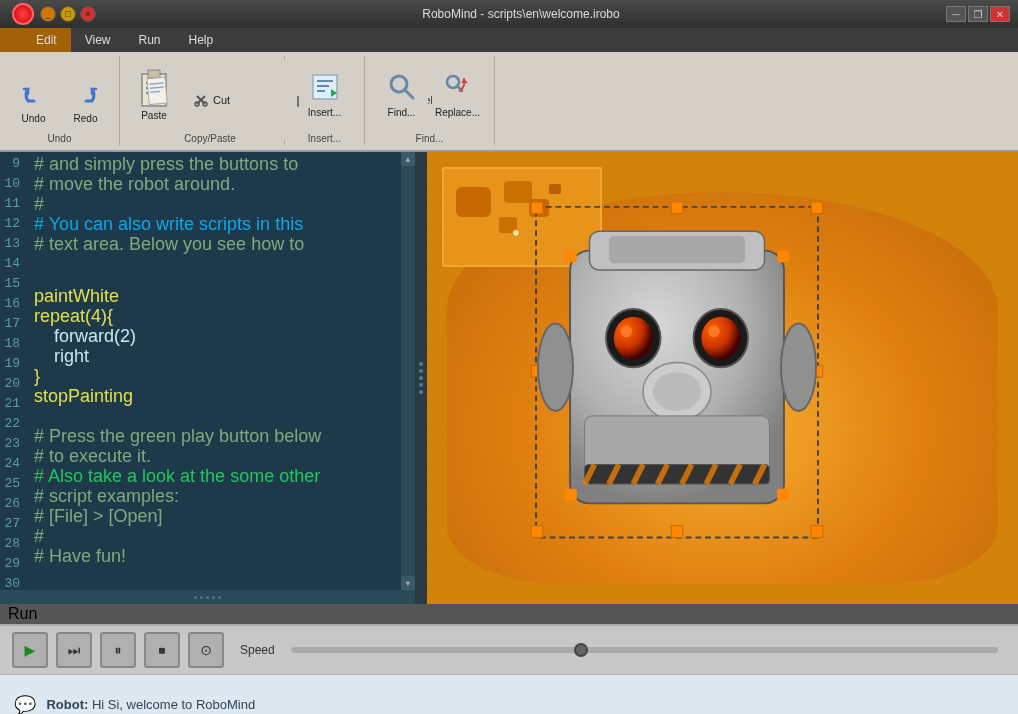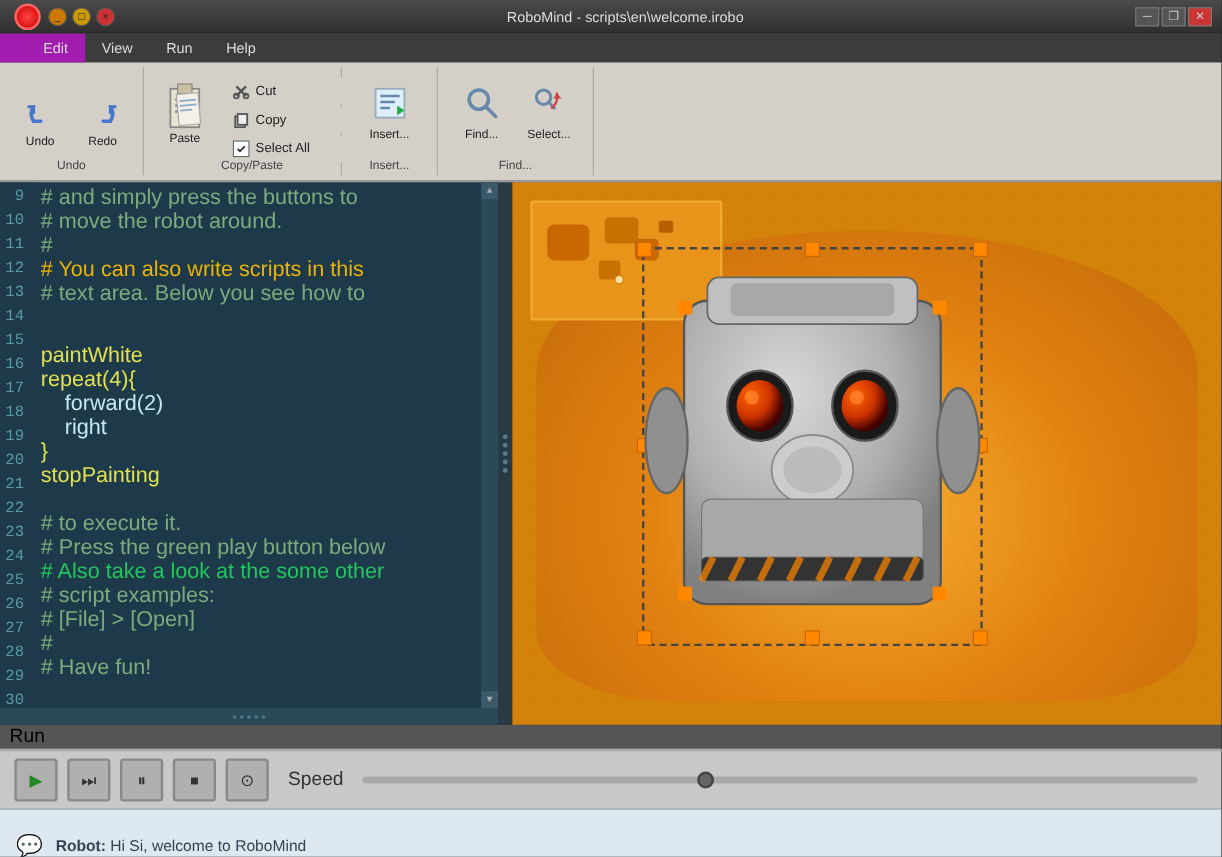--- a/index.html
+++ b/index.html
@@ -74,21 +74,21 @@
       padding: 0 14px;
       color: #ddd;
       font-size: 12px;
       display: flex; align-items: center;
       cursor: pointer;
     }
     .menu-item:hover, .menu-item.active {
       background: #5a5a5a;
     }
     .menu-item.active {
-      background: #a21caf;
+      background: #a16207;
       padding-left: 36px;
     }
 
     
     #toolbar {
       height: 100px;
       background: #d4d0c8;
       display: flex;
       align-items: stretch;
       border-bottom: 2px solid #999;
@@ -371,21 +371,21 @@
       background: #b0b0b0;
       border: 2px solid #888;
       border-radius: 3px;
       display: flex; align-items: center; justify-content: center;
       cursor: pointer;
       color: #333;
       font-size: 14px;
     }
     .pb-btn.play { color: #228822; }
     .speed-label {
-      font-size: 16px;
+      font-size: 12px;
       color: #333;
       margin-left: 8px;
     }
     .speed-track {
       flex: 1;
       height: 6px;
       background: #aaa;
       border-radius: 3px;
       position: relative;
       margin: 0 8px;
@@ -522,21 +522,21 @@
 
             <rect x="10" y="10" width="18" height="26" fill="#f4f0e8" stroke="#aaa" stroke-width="1" transform="rotate(-5,18,22)"></rect>
             <rect x="12" y="15" width="14" height="1.5" fill="#88aacc" transform="rotate(-5,18,22)"></rect>
             <rect x="12" y="19" width="14" height="1.5" fill="#88aacc" transform="rotate(-5,18,22)"></rect>
             <rect x="12" y="23" width="10" height="1.5" fill="#88aacc" transform="rotate(-5,18,22)"></rect>
           </svg>
         </div>
         <span>Paste</span>
       </div>
 
-      <div class="copy-paste-small-buttons" style="display:flex;flex-direction:column;gap:2px;justify-content:center;height:80px;">
+      <div class="copy-paste-small-buttons" style="display:flex;flex-direction:row;gap:2px;justify-content:center;height:80px;">
         <div class="cp-btn">
           <div class="cp-icon-small">
             <svg width="14" height="14" viewBox="0 0 14 14">
               <line x1="3" y1="3" x2="11" y2="11" stroke="#555" stroke-width="2"></line>
               <line x1="11" y1="3" x2="3" y2="11" stroke="#555" stroke-width="2"></line>
               <circle cx="3" cy="11" r="2" fill="none" stroke="#555" stroke-width="1.5"></circle>
               <circle cx="11" cy="11" r="2" fill="none" stroke="#555" stroke-width="1.5"></circle>
             </svg>
           </div>
           <span>Cut</span>
@@ -594,21 +594,21 @@
       </div>
       <div class="tb-btn-large">
         <div>
           <svg width="32" height="32" viewBox="0 0 32 32">
             <circle cx="11" cy="11" r="6" fill="none" stroke="#6688aa" stroke-width="2.5"></circle>
             <line x1="15" y1="15" x2="20" y2="20" stroke="#6688aa" stroke-width="2.5" stroke-linecap="round"></line>
             <path d="M18,20 Q24,14 22,8" stroke="#cc4444" stroke-width="2" fill="none" stroke-linecap="round"></path>
             <polygon points="22,8 26,12 19,12" fill="#cc4444"></polygon>
           </svg>
         </div>
-        <span>Select...</span>
+        <span>Replace...</span>
       </div>
     </div>
     <span class="toolbar-group-label">Find...</span>
   </div>
 </div>
 
 <div id="main" style="height:452px;">
 
   <div id="editor">
     <div id="code-area">
@@ -633,32 +633,32 @@
           <div class="line-num-col">26</div>
           <div class="line-num-col">27</div>
           <div class="line-num-col">28</div>
           <div class="line-num-col">29</div>
           <div class="line-num-col">30</div>
         </div>
       <div class="code-content" id="code-lines">
           <div class="code-line" style="color: rgb(126, 170, 126);"># and simply press the buttons to</div>
           <div class="code-line" style="color: rgb(126, 170, 126);"># move the robot around.</div>
           <div class="code-line" style="color: rgb(126, 170, 126);">#</div>
-          <div class="code-line" style="color: #eab308;"># You can also write scripts in this</div>
+          <div class="code-line" style="color: #0ea5e9;"># You can also write scripts in this</div>
           <div class="code-line" style="color: rgb(126, 170, 126);"># text area. Below you see how to</div>
           <div class="code-line" style="color: rgb(200, 232, 240);">&nbsp;</div>
           <div class="code-line" style="color: rgb(224, 224, 80); margin-top: 12px;">paintWhite</div>
           <div class="code-line" style="color: rgb(224, 224, 80);">repeat(4){</div>
           <div class="code-line" style="color: rgb(200, 232, 240);">    forward(2)</div>
           <div class="code-line" style="color: rgb(200, 232, 240);">    right</div>
           <div class="code-line" style="color: rgb(224, 224, 80);">}</div>
           <div class="code-line" style="color: rgb(224, 224, 80);">stopPainting</div>
           <div class="code-line" style="color: rgb(200, 232, 240);">&nbsp;</div>
+          <div class="code-line" style="color: rgb(126, 170, 126);"># Press the green play button below</div>
           <div class="code-line" style="color: rgb(126, 170, 126);"># to execute it.</div>
-          <div class="code-line" style="color: rgb(126, 170, 126);"># Press the green play button below</div>
           <div class="code-line" style="color: #22c55e;"># Also take a look at the some other</div>
           <div class="code-line" style="color: rgb(126, 170, 126);"># script examples:</div>
           <div class="code-line" style="color: rgb(126, 170, 126);"># [File] &gt; [Open]</div>
           <div class="code-line" style="color: rgb(126, 170, 126);">#</div>
           <div class="code-line" style="color: rgb(126, 170, 126);"># Have fun!</div>
           <div class="code-line" style="color: rgb(200, 232, 240);">&nbsp;</div>
         </div>
 
       <div class="editor-scrollbar-v">
         <div class="scroll-arrow">▲</div>

